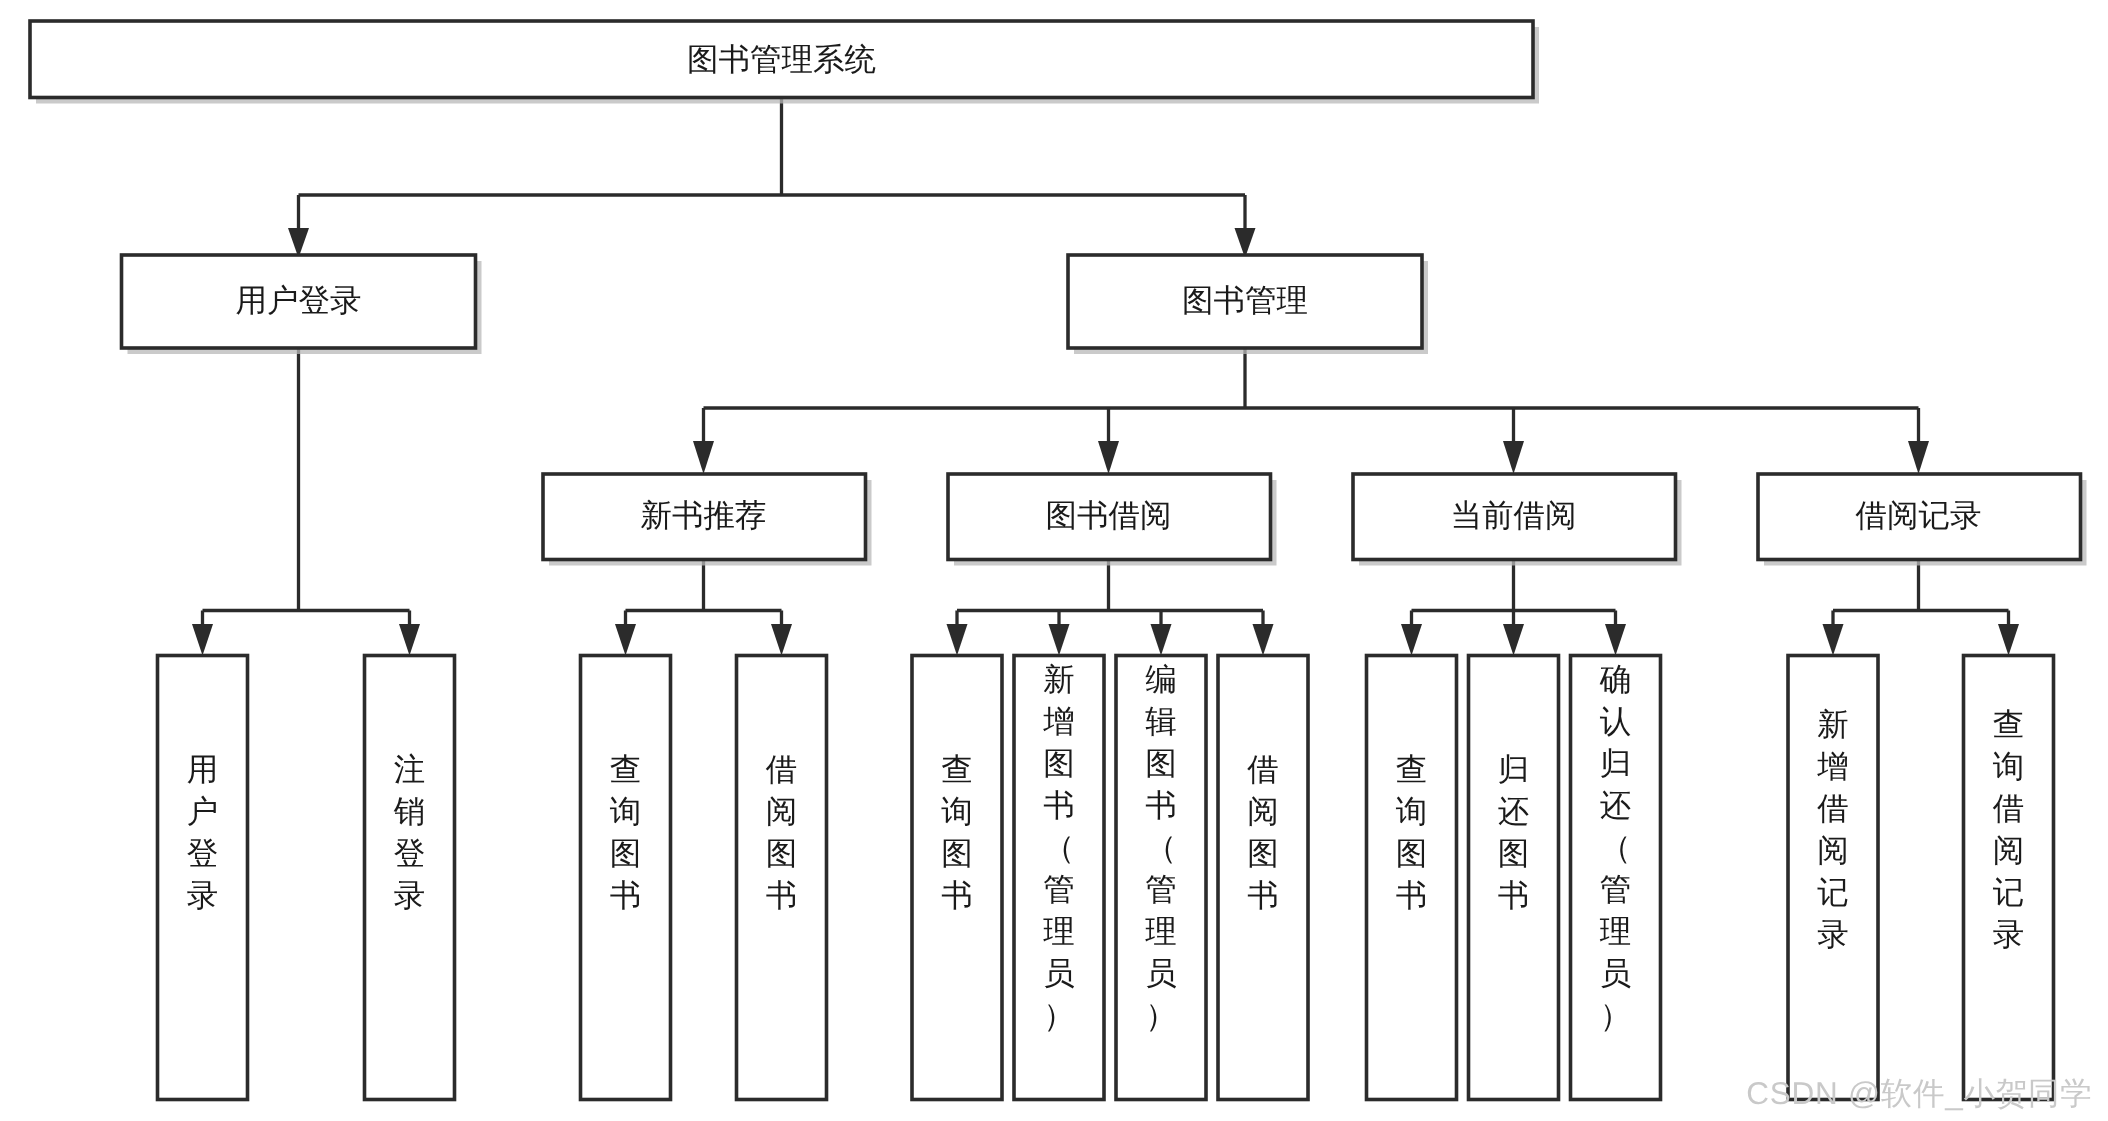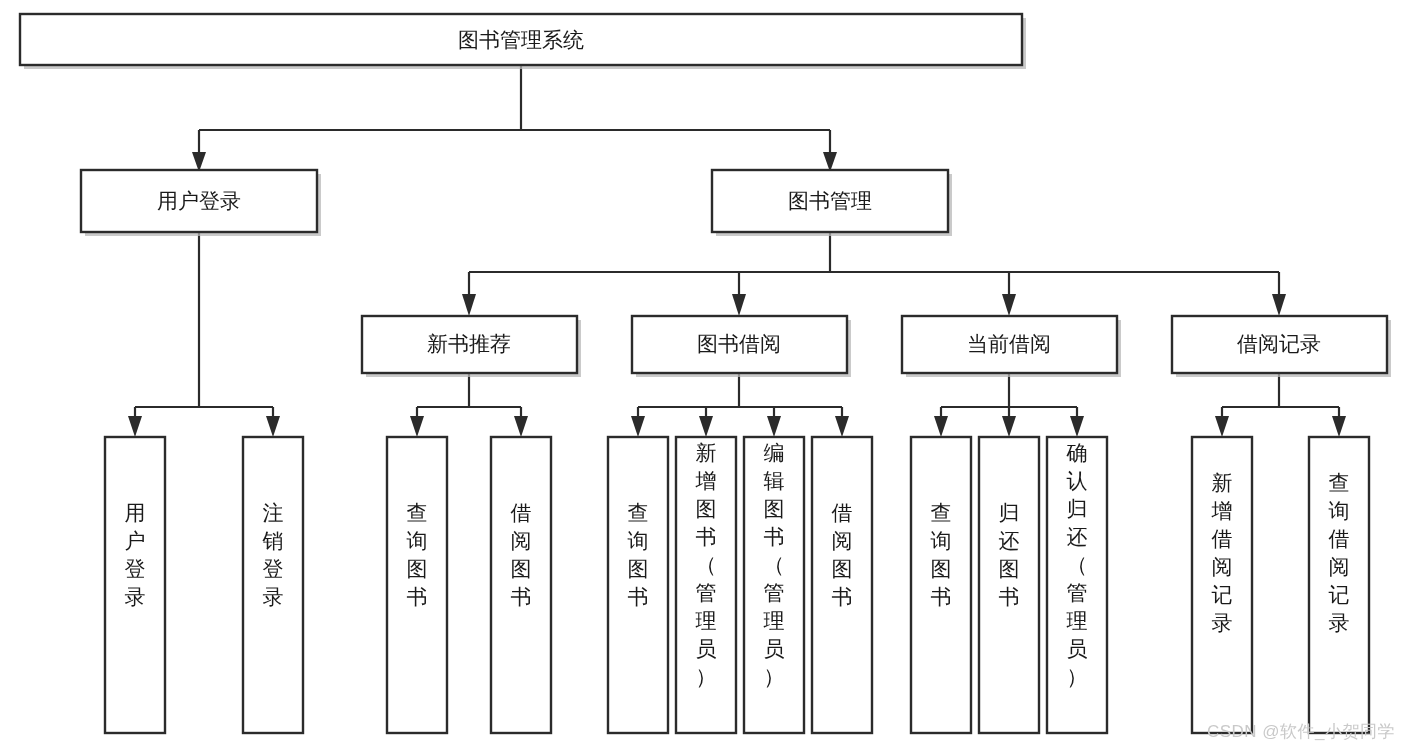--- a/index.html
+++ b/index.html
@@ -56,21 +56,21 @@
     font-family: "Liberation Sans", "DejaVu Sans", sans-serif;
     font-size: 21px;
     fill: #1a1a1a;
     text-anchor: middle;
   }
   .watermark {
     position: absolute;
     right: 10px;
     bottom: 4px;
     font-family: "Liberation Sans", "DejaVu Sans", sans-serif;
-    font-size: 17px;
+    font-size: 21px;
     color: #c9c9c9;
     letter-spacing: 0.5px;
     white-space: nowrap;
     pointer-events: none;
   }
 </style>
 </head>
 <body>
 
 <div id="diagram-root">

